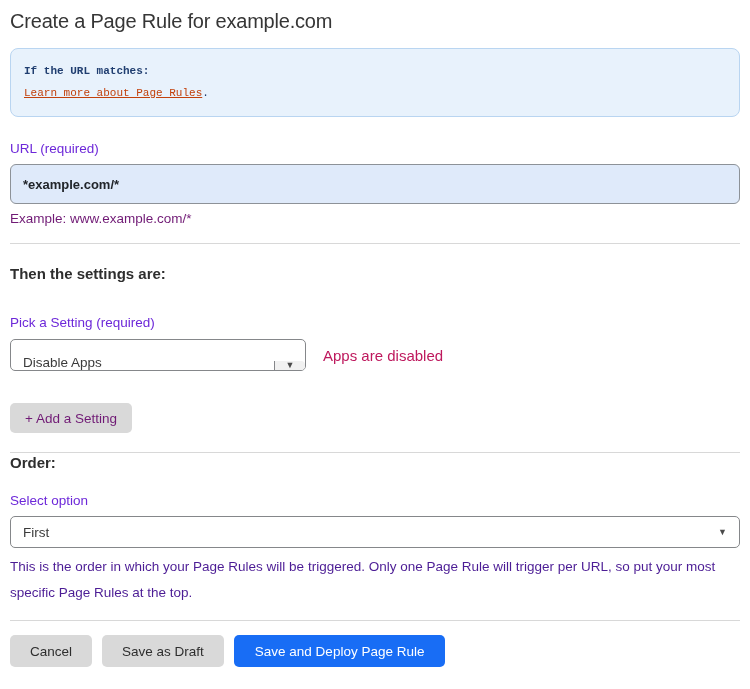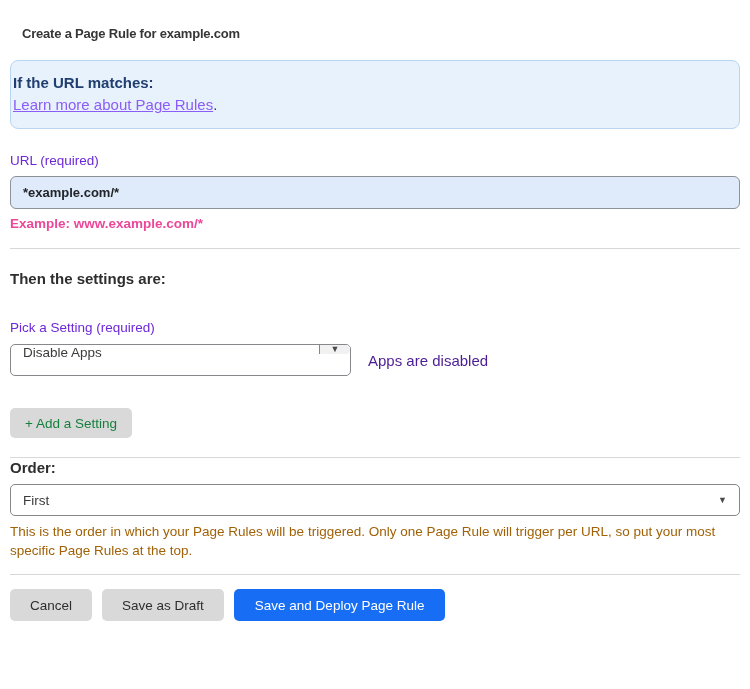--- a/index.html
+++ b/index.html
@@ -8,73 +8,73 @@
     width: 750px;
     min-height: 689px;
     background: #ffffff;
     font-family: "Liberation Sans", sans-serif;
     color: #3b3b3b;
     -webkit-font-smoothing: antialiased;
   }
   .container { padding: 10px 10px 12px 10px; }
 
   .page-title {
-    margin: 12px;
-    font-size: 13px;
-    font-weight: bold;
+    margin: 0;
+    font-size: 20px;
+    font-weight: normal;
     color: #363636;
     letter-spacing: -0.2px;
     line-height: 23px;
   }
 
   .info-box {
     margin-top: 15px;
     background: #e8f2fc;
     border: 1px solid #b9d5f1;
     border-radius: 8px;
-    padding: 11px 15px 12px 2px;
+    padding: 11px 15px 12px 13px;
     color: #203e70;
-    font-size: 15px;
+    font-size: 11px;
     line-height: 22px;
+    font-family: Liberation Mono, monospace;
   }
   .info-heading { font-weight: bold; }
   .info-link {
-    color: #8b5cf6;
+    color: #c2410c;
     text-decoration: underline;
     cursor: pointer;
   }
   .info-link-suffix { color: #203e70; }
 
   .field-label {
     margin-top: 24px;
     font-size: 13.5px;
     color: #6d28d9;
     line-height: 16px;
   }
   .url-input {
     display: block;
     margin-top: 7px;
     width: 100%;
-    height: 33px;
+    height: 40px;
     background: #dfeafa;
     border: 1px solid #8d9298;
     border-radius: 6px;
     padding: 0 12px;
     font-size: 13px;
     font-weight: bold;
     color: #21252a;
     font-family: "Liberation Sans", sans-serif;
     outline: none;
   }
   .helper-text {
     margin-top: 7px;
     font-size: 13.5px;
-    color: #ec4899;
+    color: #701a75;
     line-height: 16px;
-    font-weight: bold;
   }
 
   .divider {
     border: none;
     border-top: 1px solid #d8d8d8;
     margin: 16px 0 0 0;
   }
 
   .section-heading {
     margin-top: 21px;
@@ -84,22 +84,22 @@
     line-height: 18px;
   }
 
   .setting-row {
     margin-top: 8px;
     display: flex;
     align-items: center;
   }
   .select-box {
     display: flex;
-    align-items: flex-start;
-    width: 341px;
+    align-items: flex-end;
+    width: 296px;
     height: 32px;
     border: 1px solid #85878a;
     border-radius: 5px;
     background: #ffffff;
     cursor: pointer;
   }
   .select-value {
     flex: 1;
     display: flex;
     align-items: center;
@@ -117,33 +117,33 @@
     border-radius: 0 4px 4px 0;
   }
   .arrow-glyph {
     font-size: 9px;
     color: #4a4a4a;
     line-height: 1;
   }
   .setting-status {
     margin-left: 17px;
     font-size: 15px;
-    color: #4c1d95;
+    color: #be185d;
   }
 
   .add-setting-btn {
     margin-top: 32px;
     display: inline-block;
     background: #d9d9d9;
     border: none;
     border-radius: 5px;
     height: 30px;
     padding: 0 15px;
     font-size: 13.5px;
-    color: #15803d;
+    color: #701a75;
     font-family: "Liberation Sans", sans-serif;
     cursor: pointer;
   }
   .divider-settings { margin-top: 19px; }
 
   .order-heading { margin-top: 1px; }
   .order-label { margin-top: 21px; }
 
   .full-select {
     margin-top: 7px;
@@ -157,22 +157,22 @@
     justify-content: space-between;
     padding: 0 12px;
     cursor: pointer;
     font-size: 13.5px;
     color: #3b3b3b;
     text-align: right;
   }
   .order-helper {
     margin-top: 6px;
     font-size: 13.5px;
-    line-height: 19px;
-    color: #a16207;
+    line-height: 26px;
+    color: #4c1d95;
     max-width: 730px;
   }
   .divider-footer { margin-top: 14px; }
 
   .actions {
     margin-top: 14px;
     display: flex;
     gap: 10px;
   }
   .btn {
@@ -225,20 +225,21 @@
     </div>
     <div class="setting-status">Apps are disabled</div>
   </div>
 
   <button class="add-setting-btn">+ Add a Setting</button>
 
   <hr class="divider divider-settings">
 
   <div class="section-heading order-heading">Order:</div>
 
+  <div class="field-label order-label">Select option</div>
 
   <div class="full-select">
     <span>First</span>
     <span class="arrow-glyph">▼</span>
   </div>
 
   <div class="order-helper">This is the order in which your Page Rules will be triggered. Only one Page Rule will trigger per URL, so put your most specific Page Rules at the top.</div>
 
   <hr class="divider divider-footer">
 

